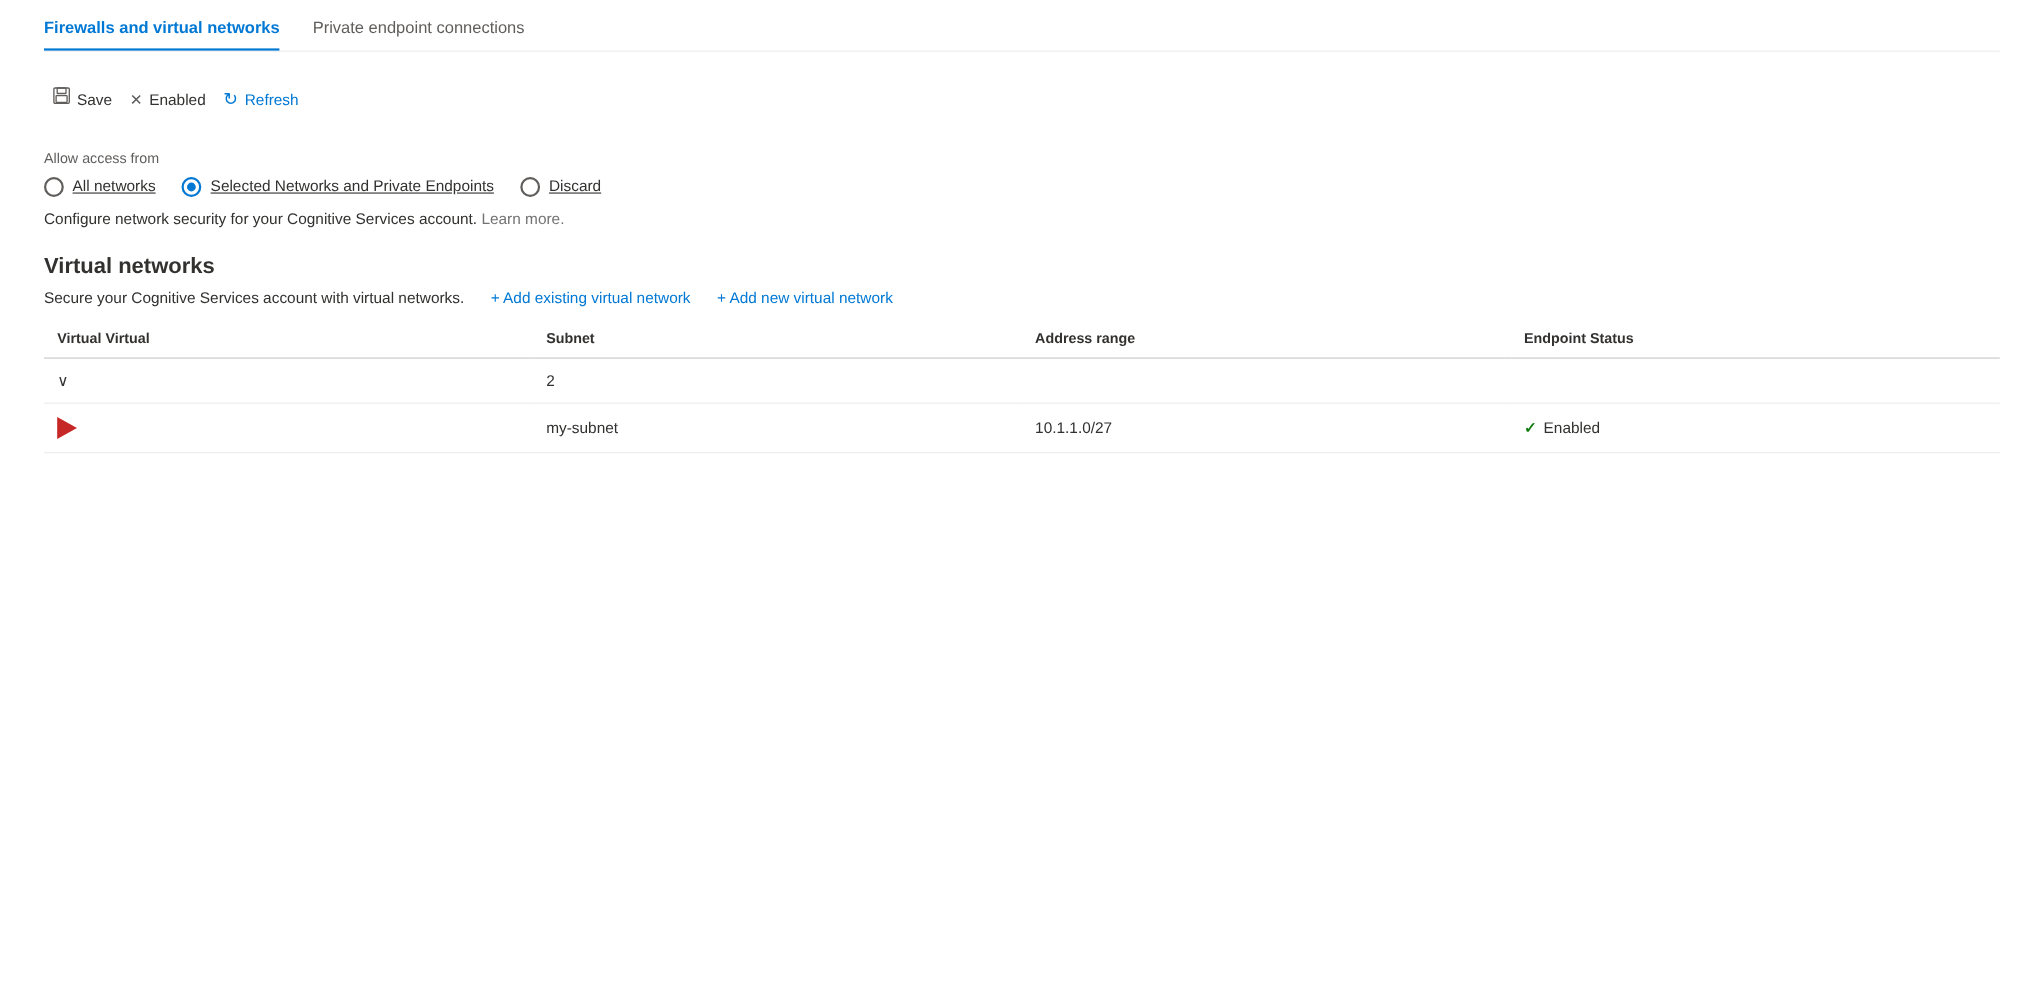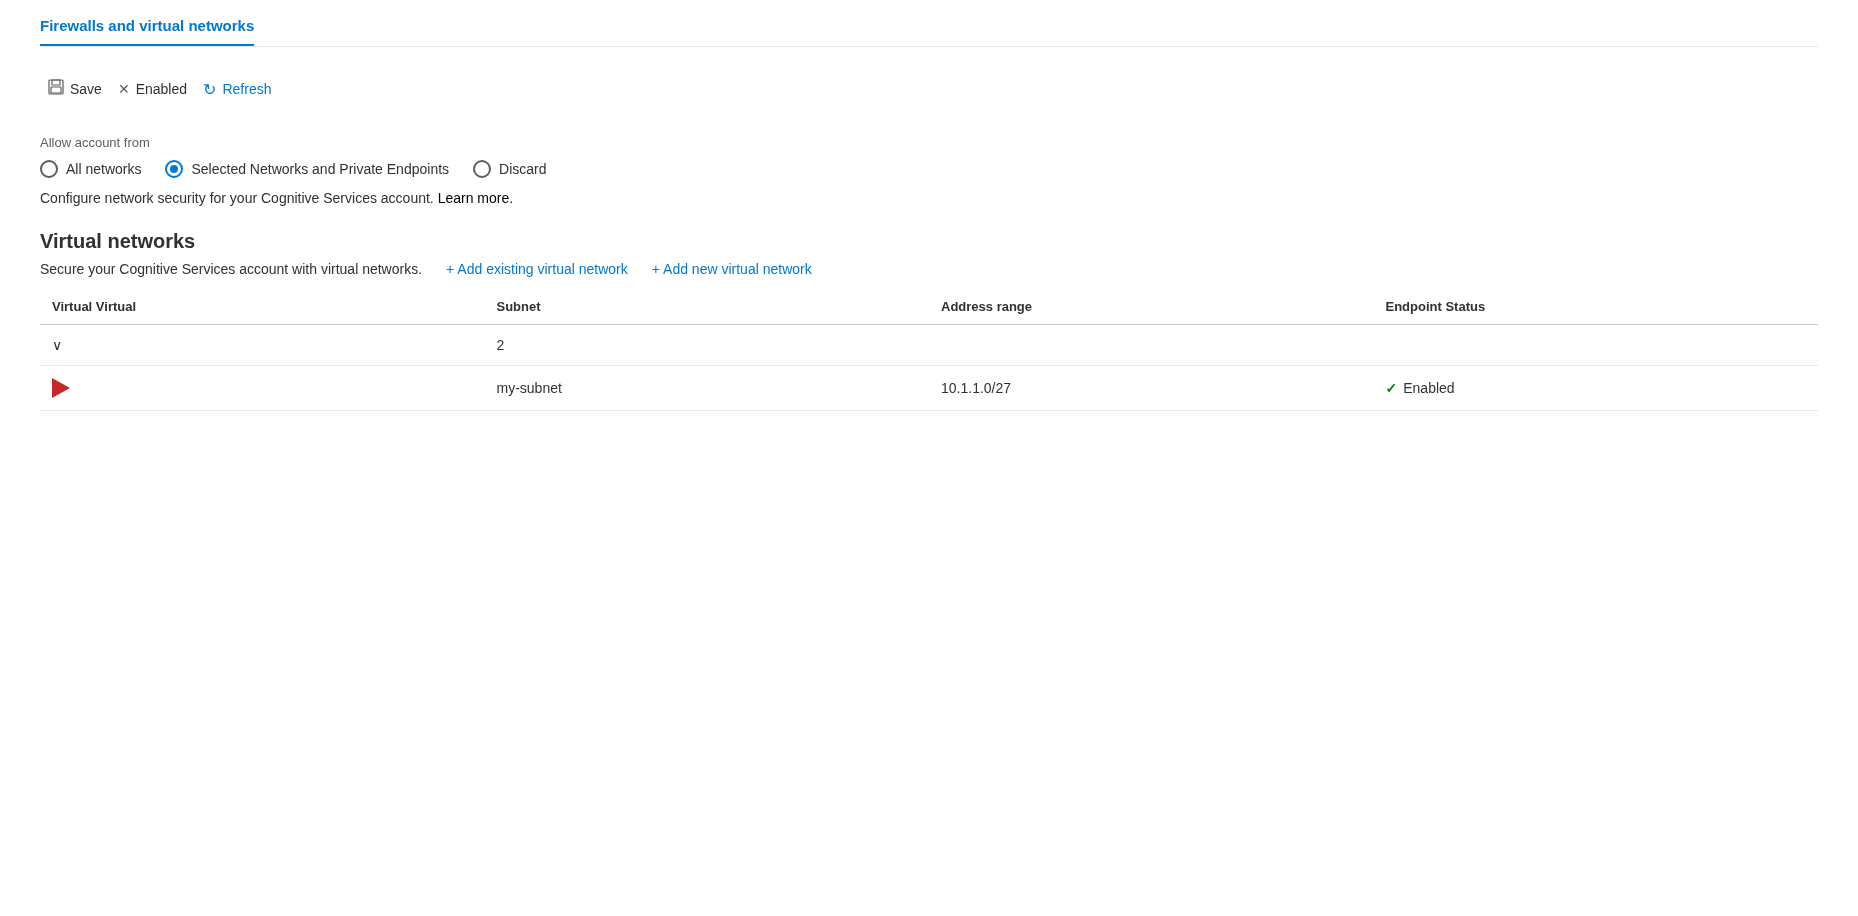--- a/index.html
+++ b/index.html
@@ -64,23 +64,24 @@
     }
     .radio-group {
       display: flex;
       align-items: center;
       gap: 24px;
       margin-bottom: 12px;
       flex-wrap: wrap;
     }
     .radio-option {
       display: flex;
-      align-items: center;
+      align-items: flex-start;
       gap: 8px;
       cursor: pointer;
+      text-decoration: underline;
     }
     .radio-circle {
       width: 18px;
       height: 18px;
       border-radius: 50%;
       border: 2px solid #605e5c;
       display: flex;
       align-items: center;
       justify-content: center;
       flex-shrink: 0;
@@ -97,21 +98,21 @@
     .radio-label {
       font-size: 14px;
       color: #323130;
     }
     .description-text {
       font-size: 14px;
       color: #323130;
       margin-bottom: 24px;
     }
     .description-text a {
-      color: #000000;
+      color: #737373;
       text-decoration: none;
     }
     
     .section-title {
       font-size: 20px;
       font-weight: 600;
       color: #323130;
       margin-bottom: 8px;
     }
     .vnet-header {
@@ -182,20 +183,21 @@
       font-size: 14px;
     }
   </style>
 </head>
 <body>
 
 <div class="container">
 
   <div class="tabs">
     <div class="tab active">Firewalls and virtual networks</div>
+    <div class="tab">Private endpoint connections</div>
   </div>
 
   <div class="toolbar">
     <button class="toolbar-btn">
       <span class="icon">
         <svg width="16" height="16" viewBox="0 0 16 16" fill="none">
           <rect x="1" y="1" width="14" height="14" rx="1" stroke="#605e5c" stroke-width="1.2" fill="none"></rect>
           <rect x="4" y="1" width="8" height="5" rx="0.5" stroke="#605e5c" stroke-width="1.2" fill="none"></rect>
           <rect x="3" y="8" width="10" height="6" rx="0.5" stroke="#605e5c" stroke-width="1.2" fill="none"></rect>
         </svg>
@@ -205,21 +207,21 @@
     <button class="toolbar-btn">
       <span class="icon" style="font-size:14px; color:#605e5c;">✕</span>
       <span>Enabled</span>
     </button>
     <button class="toolbar-btn">
       <span class="icon" style="font-size:16px; color:#0078d4;">↻</span>
       <span style="color:#0078d4;">Refresh</span>
     </button>
   </div>
 
-  <div class="section-label">Allow account from</div>
+  <div class="section-label">Allow access from</div>
   <div class="radio-group">
 
     <div class="radio-option">
       <div class="radio-circle"></div>
       <span class="radio-label">All networks</span>
     </div>
 
     <div class="radio-option">
       <div class="radio-circle selected">
         <div class="radio-inner"></div>

